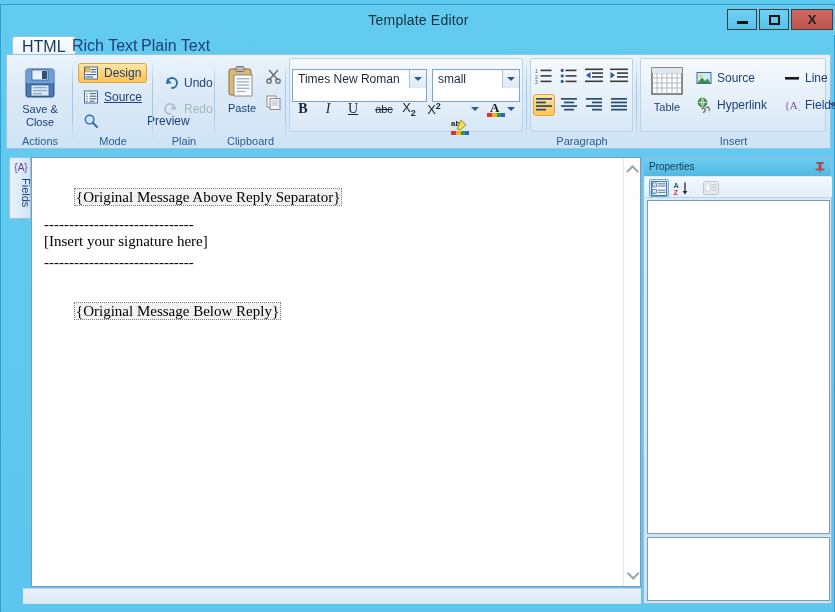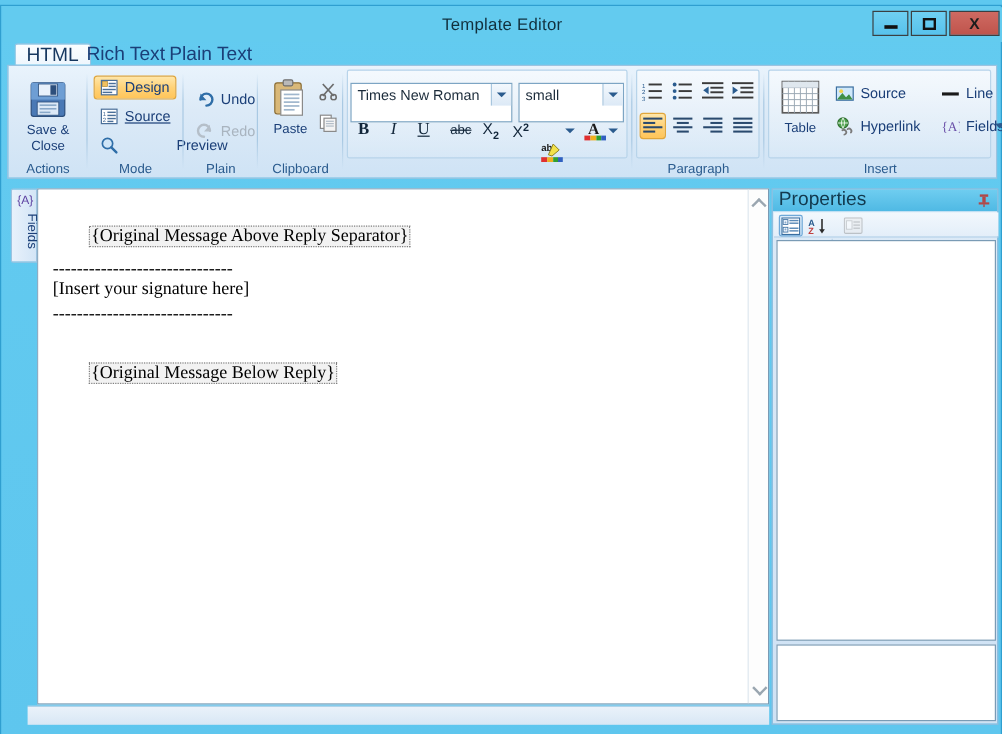--- a/index.html
+++ b/index.html
@@ -192,21 +192,21 @@
 
   
   #props {
     position: absolute; left: 642px; top: 152px; width: 189px; height: 447px;
     background: linear-gradient(180deg,#dceaf7 0%, #cfe2f4 100%);
     border: 1px solid #94bcdc;
   }
   #props-title {
     position: absolute; left: 0; top: 0; width: 100%; height: 18px;
     background: linear-gradient(180deg,#6fcdf0 0%, #4fb9e4 100%);
-    color: #123a4f; font-size: 16px; line-height: 18px; padding-left: 5px;
+    color: #123a4f; font-size: 10px; line-height: 18px; padding-left: 5px;
   }
   #props-pin {
     position: absolute; right: 4px; top: 2px; width: 14px; height: 14px;
     display:flex; align-items:center; justify-content:center; cursor:pointer;
     color: #b04848; font-size: 13px;
   }
   #props-toolbar {
     position: absolute; left: 1px; top: 19px; width: 187px; height: 21px;
     background: linear-gradient(180deg,#f2f8fd 0%, #e3eef9 100%);
     border-bottom: 1px solid #b7d2e9;

